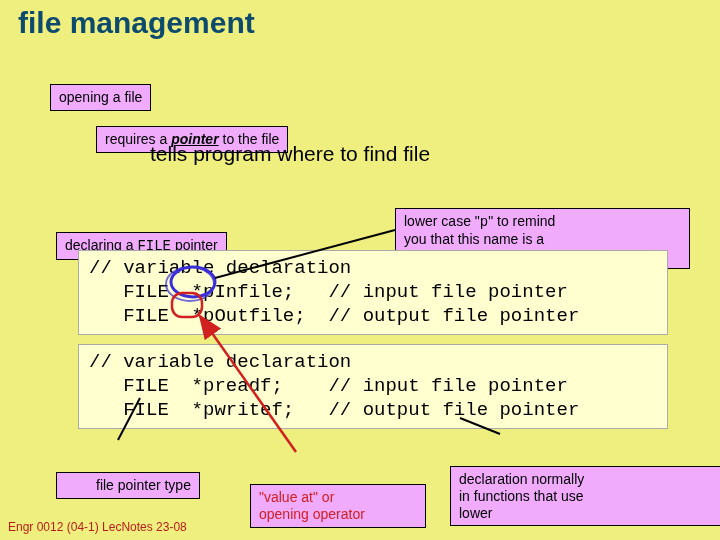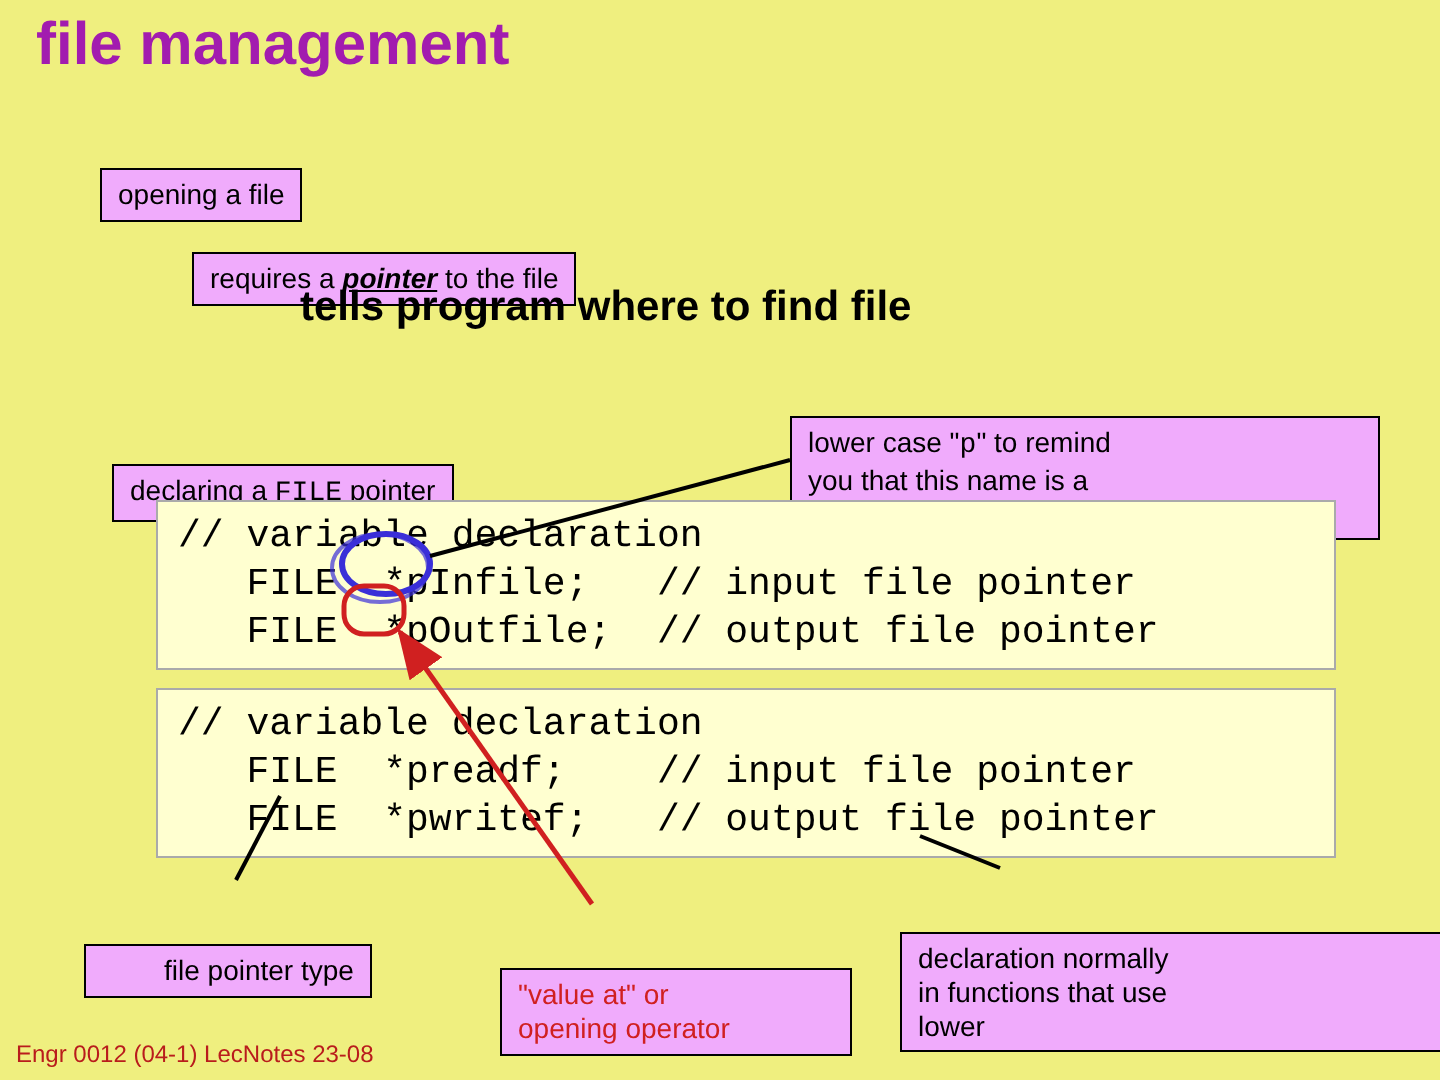--- a/index.html
+++ b/index.html
@@ -32,26 +32,25 @@
     white-space: pre;
     box-sizing: border-box;
     line-height: 1.25;
   }
   .title {
     position: absolute;
     left: 18px;
     top: 6px;
     font-size: 30px;
     font-weight: bold;
-    color: #a21caf;
+    color: #0c4a6e;
   }
   .plain {
     position: absolute;
     font-size: 21px;
-    font-weight: bold;
   }
   .footer {
     position: absolute;
     left: 8px;
     bottom: 6px;
     font-size: 12px;
     color: #b91c1c;
   }
   .red { color: #d02020; }
   .underline { text-decoration: underline; }
@@ -88,21 +87,21 @@
 </div>
 
 <div class="codebox" style="left:78px; top:250px; width:590px;"><span>// variable declaration</span>
 <span>   FILE  *pInfile;   // input file pointer</span>
 <span>   FILE  *pOutfile;  // output file pointer</span></div>
 
 <div class="codebox" style="left:78px; top:344px; width:590px;"><span>// variable declaration</span>
 <span>   FILE  *preadf;    // input file pointer</span>
 <span>   FILE  *pwritef;   // output file pointer</span></div>
 
-<div class="box" style="left:42px; top:440px;padding-left:39px;">file pointer type</div>
+<div class="box" style="left:56px; top:440px;padding-left:39px;">file pointer type</div>
 
 <div class="box red" style="left:250px; top:452px; width:176px;">
   <span>"value at" or</span><br>
   <span>opening operator</span>
 </div>
 
 <div class="box" style="left:450px; top:434px; width:276px;">
   <span>declaration normally</span><br>
   <span>in functions that use</span><br>
   <span>lower</span>

